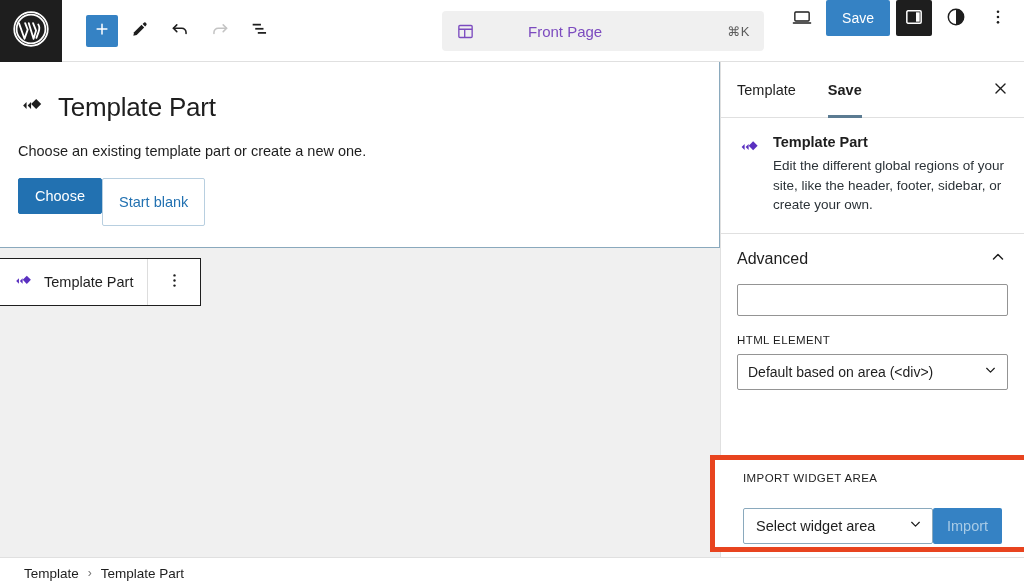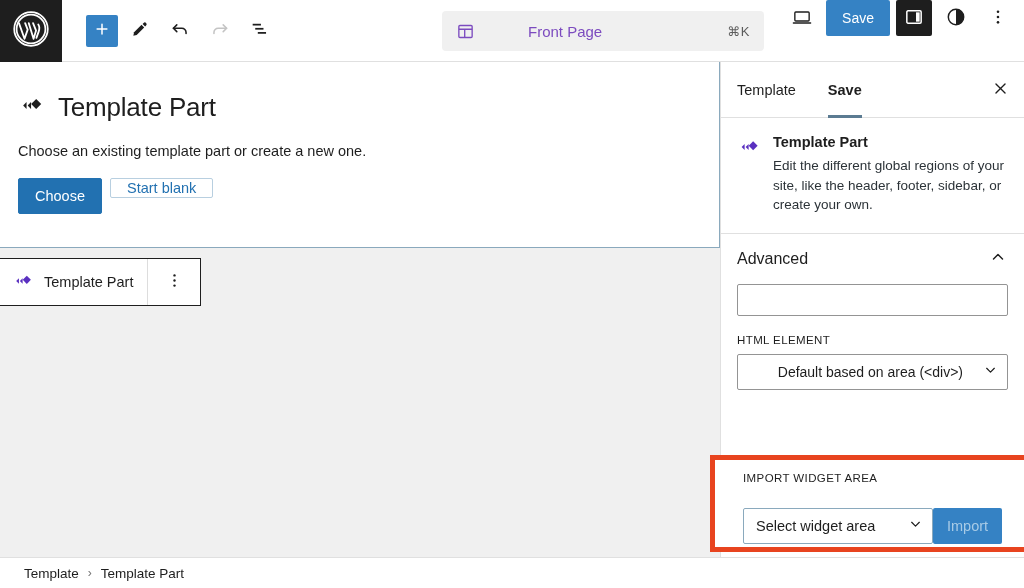--- a/index.html
+++ b/index.html
@@ -66,23 +66,22 @@
   .ph-title { font-size: 26px; font-weight: 400; color: #1e1e1e; letter-spacing: -0.2px; }
   .ph-desc { margin-top: 20px; font-size: 14.5px; color: #1e1e1e; }
   .ph-buttons { margin-top: 19px; display: flex; gap: 0; }
   .btn-filled {
     background: #2271b1; color: #fff; border: 1px solid #2271b1; border-radius: 2px;
     height: 36px; padding: 0 16px; font-size: 14.5px; cursor: pointer;
     font-family: "Liberation Sans", sans-serif;
   }
   .btn-outline {
     background: #fff; color: #2271b1; border: 1px solid #b8cfe0; border-radius: 2px;
-    height: 20px; padding: 0 16px; font-size: 14.5px; cursor: pointer;
-    font-family: "Liberation Sans", sans-serif;
-    margin-left: 8px;
+    height: 48px; padding: 0 16px; font-size: 14.5px; cursor: pointer;
+    font-family: "Liberation Sans", sans-serif;
   }
 
   .block-toolbar {
     position: absolute; left: 0; top: 196px; height: 48px;
     display: flex; align-items: stretch; background: #fff;
     border: 1px solid #1e1e1e; border-left: none;
   }
   .bt-item {
     display: flex; align-items: center; gap: 10px; padding: 0 14px 0 12px; cursor: pointer;
     font-size: 14.5px; color: #1e1e1e;
@@ -126,22 +125,22 @@
     display: block; margin-bottom: 8px;
   }
   .field-input {
     width: 100%; height: 32px; border: 1px solid #949494; border-radius: 2px;
     background: #fff; padding: 0 10px; font-size: 14px;
     font-family: "Liberation Sans", sans-serif; color: #1e1e1e;
   }
   .select-wrap { position: relative; width: 100%; }
   .field-select {
     width: 100%; height: 36px; border: 1px solid #949494; border-radius: 2px;
-    background: #fff; padding: 0 44px 0 10px; font-size: 14px; appearance: none;
-    font-family: "Liberation Sans", sans-serif; color: #1e1e1e; cursor: pointer; text-align: right;
+    background: #fff; padding: 0 12px 0 10px; font-size: 14px; appearance: none;
+    font-family: "Liberation Sans", sans-serif; color: #1e1e1e; cursor: pointer;
   }
   .select-chev {
     position: absolute; right: 9px; top: 50%; transform: translateY(-50%);
     pointer-events: none; color: #1e1e1e;
   }
 
   
   .highlight-box {
     position: absolute; left: 710px; top: 455px; width: 368px; height: 97px;
     border: 5px solid #e8441f; background: #fff; z-index: 5;

